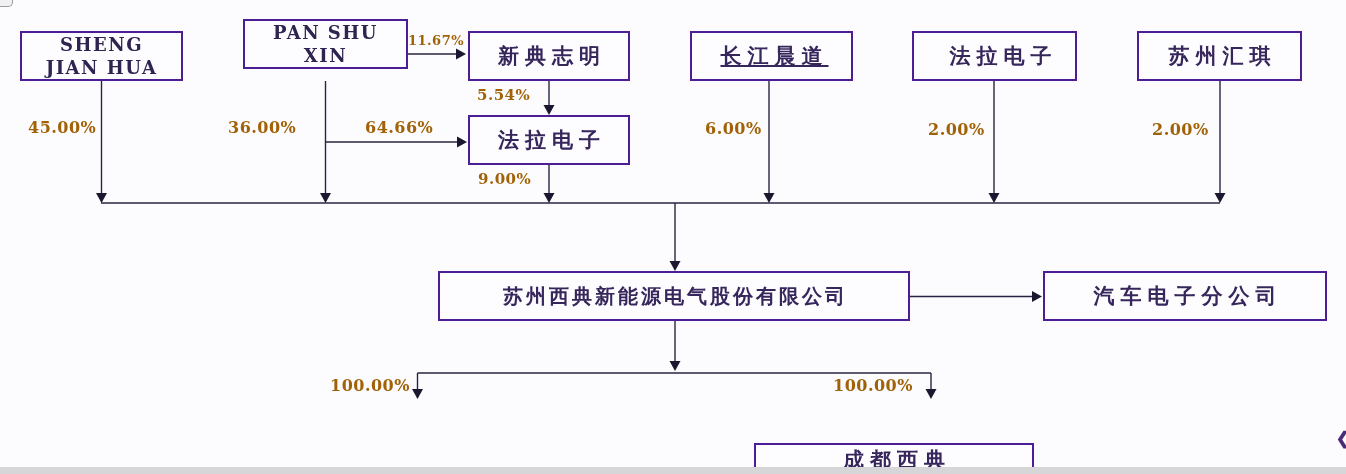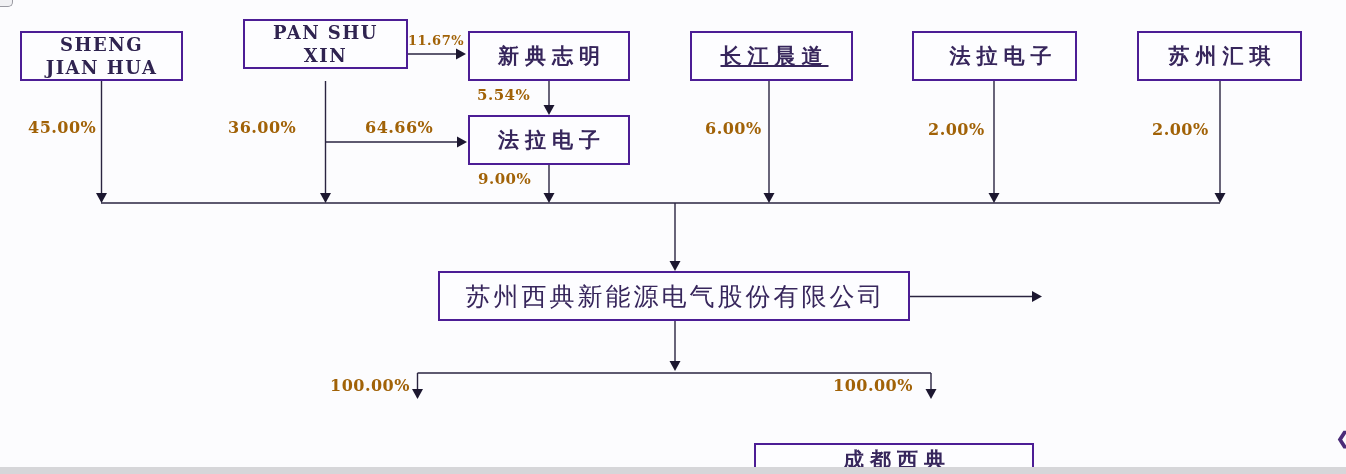--- a/index.html
+++ b/index.html
@@ -10,21 +10,21 @@
     font-family:"DejaVu Serif","Liberation Serif",serif;
   }
   svg.wires { position:absolute; left:0; top:0; width:1346px; height:474px; }
   .node {
     position:absolute; background:#fdfdff; border:2px solid #4c1d95;
     display:flex; align-items:center; justify-content:center;
     text-align:center; color:#37265c;
   }
   .node-en { font-size:18px; font-weight:bold; letter-spacing:1.5px; line-height:23px; color:#2f2350; }
   .node-cn { font-size:21px; font-weight:600; letter-spacing:6px; text-indent:6px; }
-  .node-cn-wide { font-size:25px; font-weight:400; letter-spacing:3px; text-indent:3px; }
+  .node-cn-wide { font-size:20px; font-weight:700; letter-spacing:3px; text-indent:3px; }
   .pct {
     position:absolute; font-size:16px; font-weight:bold;
     color:#a16207; letter-spacing:0.5px; white-space:nowrap;
   }
   .pct-small { font-size:15px; }
   .pct-tiny { font-size:13px; }
   .corner-fragment {
     position:absolute; left:0; top:0; width:13px; height:7px;
     background:#f1f1f4; border-right:1px solid #9a9aa2;
     border-bottom:1px solid #9a9aa2; border-bottom-right-radius:5px;
@@ -111,20 +111,23 @@
   </div>
 
   <div class="node node-cn" style="left:468px; top:115px; width:162px; height:50px;">
     <span>法拉电子</span>
   </div>
 
   <div class="node node-cn-wide" style="left:438px; top:271px; width:472px; height:50px;">
     <span>苏州西典新能源电气股份有限公司</span>
   </div>
 
+  <div class="node node-cn" style="left:1043px; top:271px; width:284px; height:50px;">
+    <span>汽车电子分公司</span>
+  </div>
 
 
   <div class="node node-cn" style="left:754px; top:399px; width:280px; height:34px;margin-top:44px;">
     <span>成都西典</span>
   </div>
 
   <span class="pct" style="left:28px; top:118px;">45.00%</span>
   <span class="pct" style="left:228px; top:118px;text-align:right;">36.00%</span>
   <span class="pct pct-tiny" style="left:408px; top:33px;">11.67%</span>
   <span class="pct" style="left:365px; top:118px;">64.66%</span>

